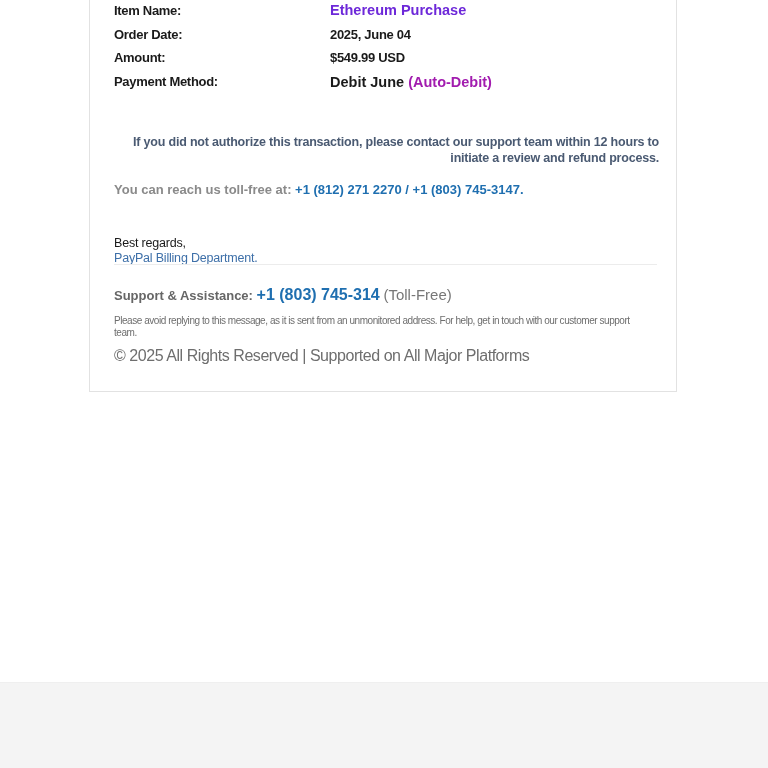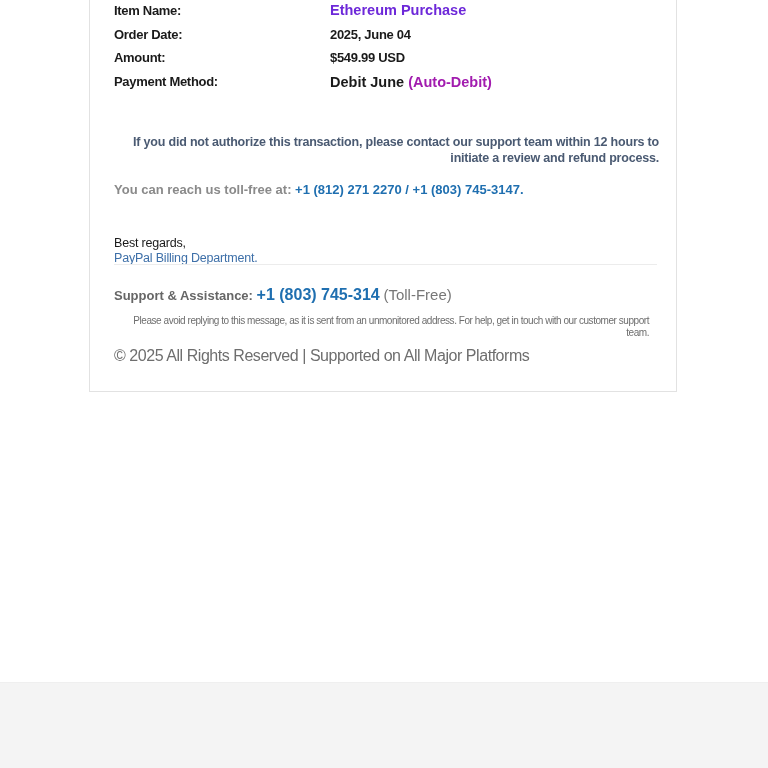--- a/index.html
+++ b/index.html
@@ -136,21 +136,20 @@
   }
   .disclaimer {
     position: absolute;
     left: 24px;
     top: 316px;
     width: 535px;
     font-size: 10px;
     color: #6e6e6e;
     line-height: 12px;
     letter-spacing: -0.45px;
-    text-align: right;
   }
   .copyright {
     position: absolute;
     left: 24px;
     top: 348px;
     font-size: 16px;
     color: #6e6e6e;
     letter-spacing: -0.45px;
   }
   .bottom-band {

